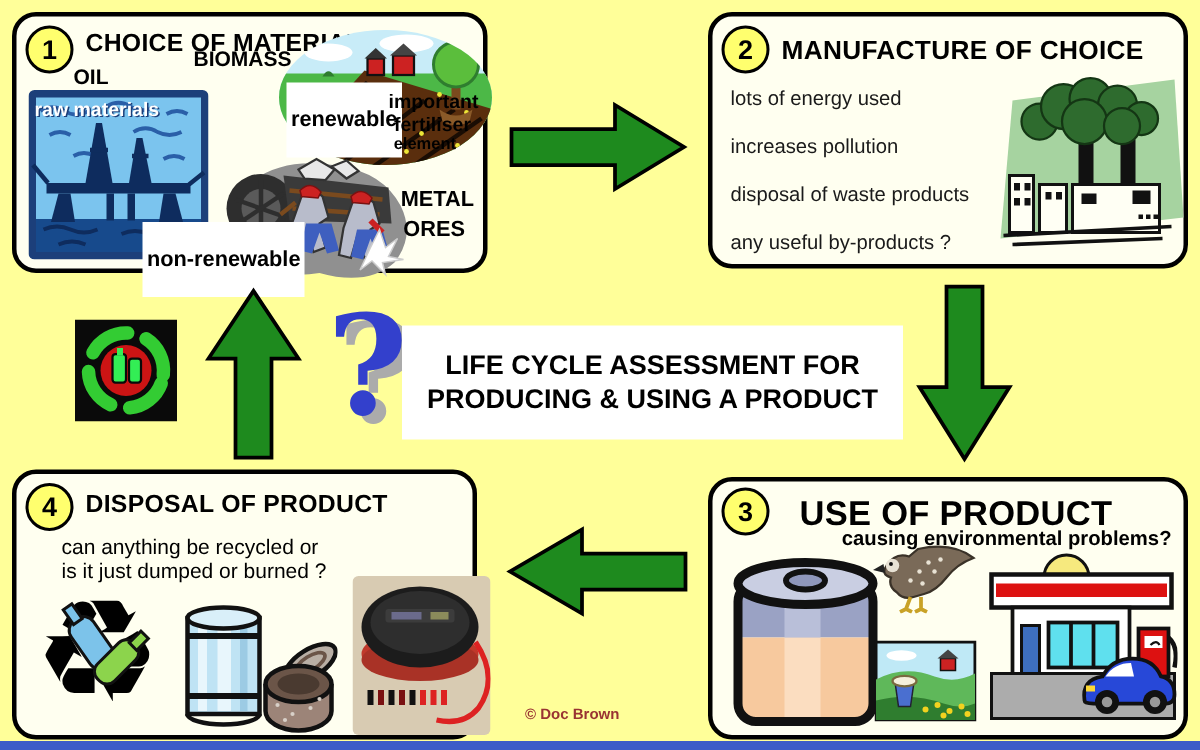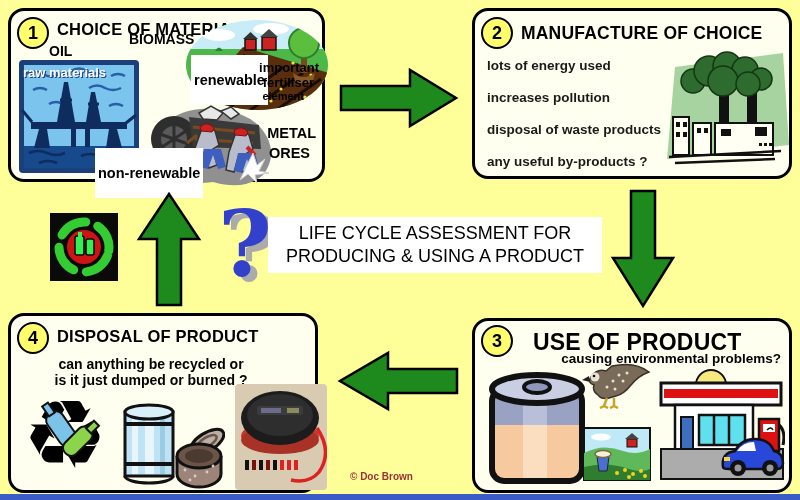--- a/index.html
+++ b/index.html
@@ -7,25 +7,25 @@
   body{font-family:"Liberation Sans",sans-serif;color:#000}
   #stage{position:relative;width:800px;height:500px;background:#FFFF99;overflow:hidden}
   .abs{position:absolute}
   .box{position:absolute;background:#FFFFF0;border:3px solid #000;border-radius:16px}
   .numcircle{position:absolute;width:32px;height:32px;border-radius:50%;background:#FFFF6E;
     border:2px solid #000;display:flex;align-items:center;justify-content:center;
     font-weight:bold;font-size:18px}
   .boxtitle{position:absolute;font-size:17px;font-weight:600;white-space:nowrap;letter-spacing:.2px}
   .lbl{position:absolute;font-weight:bold;white-space:nowrap}
   .whitebg{background:#FFFFFF;padding:17px 3px}
-  .point{position:absolute;left:12px;font-weight:bold;font-size:13.5px;white-space:nowrap;color:#1A1A1A}
+  .point{position:absolute;left:12px;font-weight:normal;font-size:13.5px;white-space:nowrap;color:#1A1A1A}
   .qmark{position:absolute;font-family:"DejaVu Serif",serif;font-weight:bold;font-size:92px;
     line-height:92px;color:#3340CC;text-shadow:7px 5px 0 #ABABAB}
-  .centerbox{position:absolute;background:#FFFFFF;text-align:center;font-weight:normal;
-    font-size:18px;line-height:23px;padding:5px 4px}
+  .centerbox{position:absolute;background:#FFFFFF;text-align:center;font-weight:bold;
+    font-size:18px;line-height:23px;padding:15px 4px}
   .copyright{position:absolute;font-weight:bold;font-size:10px;color:#993333;white-space:nowrap}
   .bottomstrip{position:absolute;background:#3B5CC8}
   .recycletxt{display:block;font-size:95px;line-height:102px;text-align:center;color:#000;
     font-family:"DejaVu Sans",sans-serif}
   svg{display:block}
 </style>
 </head>
 <body>
 
 <div id="stage">
@@ -289,21 +289,21 @@
       <circle cx="111" cy="101" r="8" fill="#111"></circle>
         <circle cx="111" cy="101" r="3.5" fill="#999"></circle>
     </svg>
   </div>
 
   <div class="box" style="left:8px;top:313px;width:310px;height:180px">
     <div class="numcircle" style="left:6px;top:6px">
       <span>4</span>
     </div>
     <div class="boxtitle" style="left:46px;top:11px;font-size:16.5px">DISPOSAL OF PRODUCT</div>
-    <div class="abs" style="left:30px;top:40px;width:220px;text-align:center;font-weight:bold;font-size:14px;line-height:16px">
+    <div class="abs" style="left:30px;top:40px;width:220px;font-weight:normal;font-size:14px;line-height:16px">
       <span style="display:block">can anything be recycled or</span>
       <span style="display:block">is it just dumped or burned ?</span>
     </div>
 
     <div class="abs" style="left:6px;top:68px;width:96px;height:104px">
       <span class="recycletxt">♻</span>
       <svg class="abs" style="left:0;top:0" width="96" height="104" viewBox="0 0 96 104">
         <g transform="rotate(-35 44 46)">
           <rect x="36" y="26" width="18" height="38" rx="8" fill="#7CC3EA" stroke="#111" stroke-width="2"></rect>
           <rect x="42" y="16" width="7" height="12" fill="#7CC3EA" stroke="#111" stroke-width="2"></rect>

